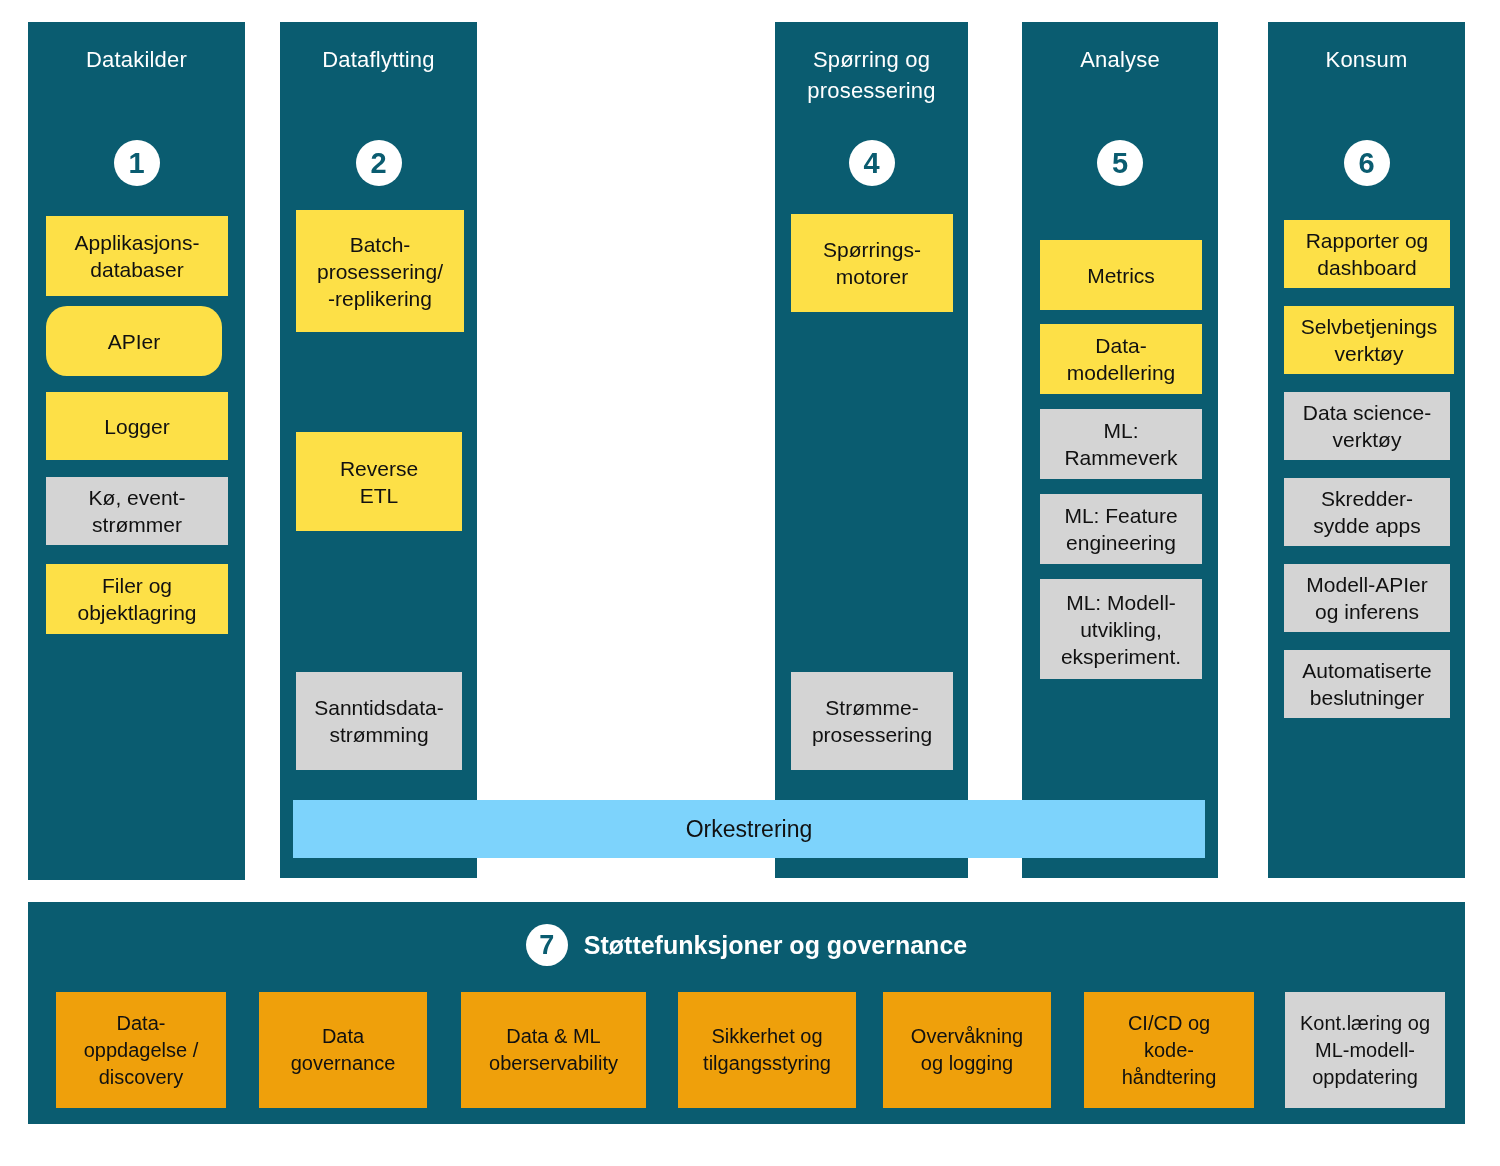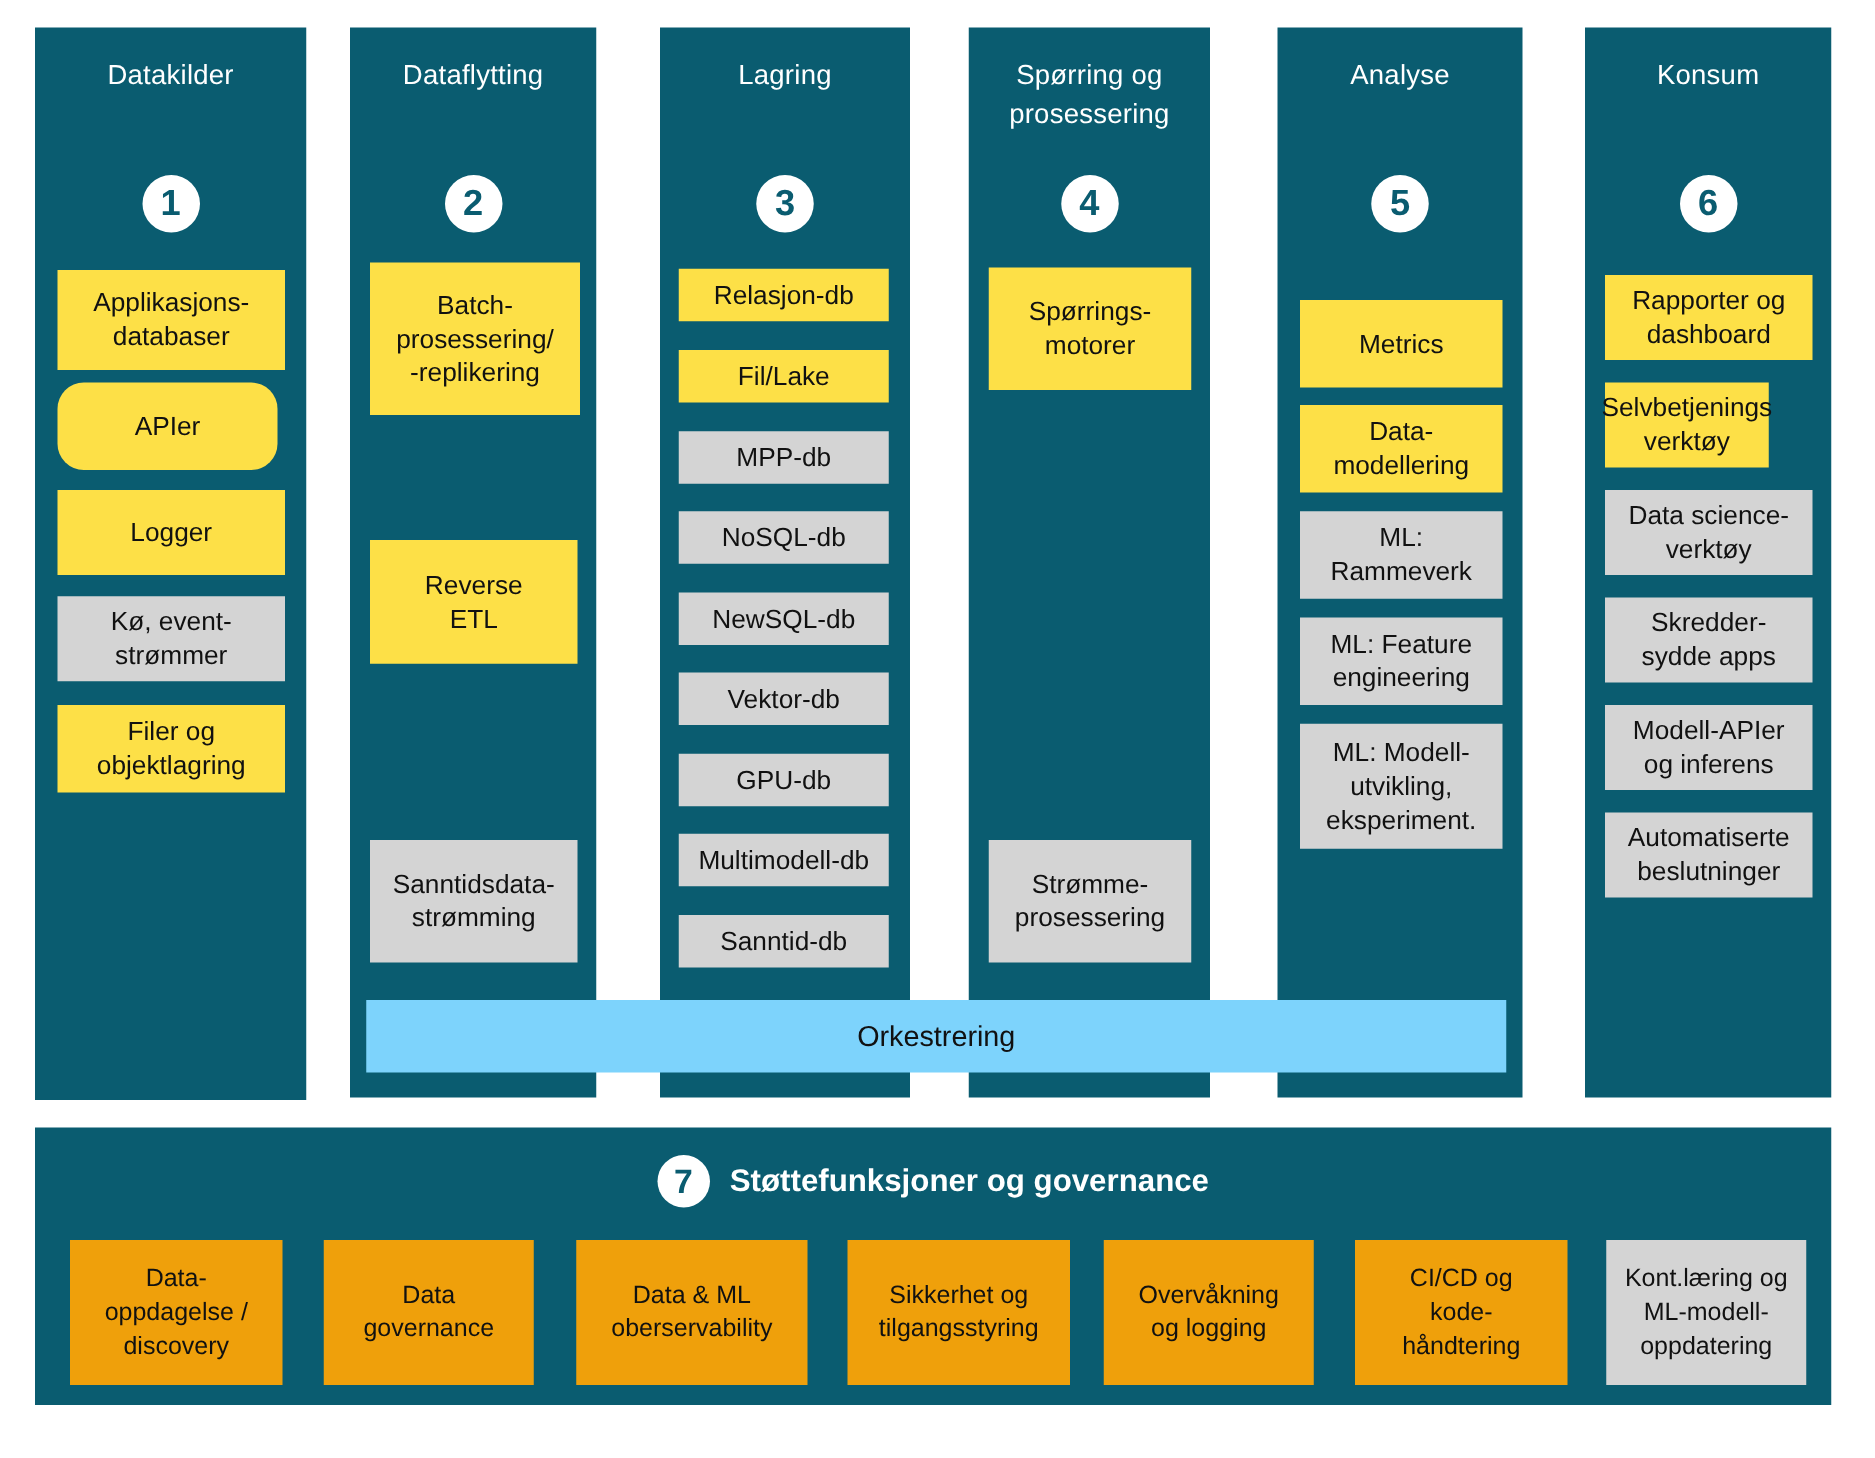--- a/index.html
+++ b/index.html
@@ -114,33 +114,20 @@
     <div class="badge" style="top:118px;">2</div>
     <div class="box orange" style="left:16px;top:188px;width:168px;height:122px;">Batch-
 prosessering/
 -replikering</div>
     <div class="box orange" style="left:16px;top:410px;width:166px;height:99px;">Reverse
 ETL</div>
     <div class="box grey" style="left:16px;top:650px;width:166px;height:98px;">Sanntidsdata-
 strømming</div>
   </div>
 
-  <div class="col" style="left:528px;top:22px;width:200px;height:856px;">
-    <div class="col-head">Lagring</div>
-    <div class="badge" style="top:118px;">3</div>
-    <div class="box orange" style="left:15px;top:193px;width:168px;height:42px;">Relasjon-db</div>
-    <div class="box orange" style="left:15px;top:258px;width:168px;height:42px;">Fil/Lake</div>
-    <div class="box grey" style="left:15px;top:323px;width:168px;height:42px;">MPP-db</div>
-    <div class="box grey" style="left:15px;top:387px;width:168px;height:42px;">NoSQL-db</div>
-    <div class="box grey" style="left:15px;top:452px;width:168px;height:42px;">NewSQL-db</div>
-    <div class="box grey" style="left:15px;top:516px;width:168px;height:42px;">Vektor-db</div>
-    <div class="box grey" style="left:15px;top:581px;width:168px;height:42px;">GPU-db</div>
-    <div class="box grey" style="left:15px;top:645px;width:168px;height:42px;">Multimodell-db</div>
-    <div class="box grey" style="left:15px;top:710px;width:168px;height:42px;">Sanntid-db</div>
-  </div>
 
   <div class="col" style="left:775px;top:22px;width:193px;height:856px;">
     <div class="col-head" style="white-space:pre-line;">Spørring og
 prosessering</div>
     <div class="badge" style="top:118px;">4</div>
     <div class="box orange" style="left:16px;top:192px;width:162px;height:98px;">Spørrings-
 motorer</div>
     <div class="box grey" style="left:16px;top:650px;width:162px;height:98px;">Strømme-
 prosessering</div>
   </div>
@@ -158,21 +145,21 @@
     <div class="box grey" style="left:18px;top:557px;width:162px;height:100px;">ML: Modell-
 utvikling,
 eksperiment.</div>
   </div>
 
   <div class="col" style="left:1268px;top:22px;width:197px;height:856px;">
     <div class="col-head">Konsum</div>
     <div class="badge" style="top:118px;">6</div>
     <div class="box orange" style="left:16px;top:198px;width:166px;height:68px;">Rapporter og
 dashboard</div>
-    <div class="box orange" style="left:16px;top:284px;width:131px;height:68px;">Selvbetjenings
+    <div class="box orange" style="left:16px;top:284px;width:170px;height:68px;">Selvbetjenings
 verktøy</div>
     <div class="box grey" style="left:16px;top:370px;width:166px;height:68px;">Data science-
 verktøy</div>
     <div class="box grey" style="left:16px;top:456px;width:166px;height:68px;">Skredder-
 sydde apps</div>
     <div class="box grey" style="left:16px;top:542px;width:166px;height:68px;">Modell-APIer
 og inferens</div>
     <div class="box grey" style="left:16px;top:628px;width:166px;height:68px;">Automatiserte
 beslutninger</div>
   </div>

